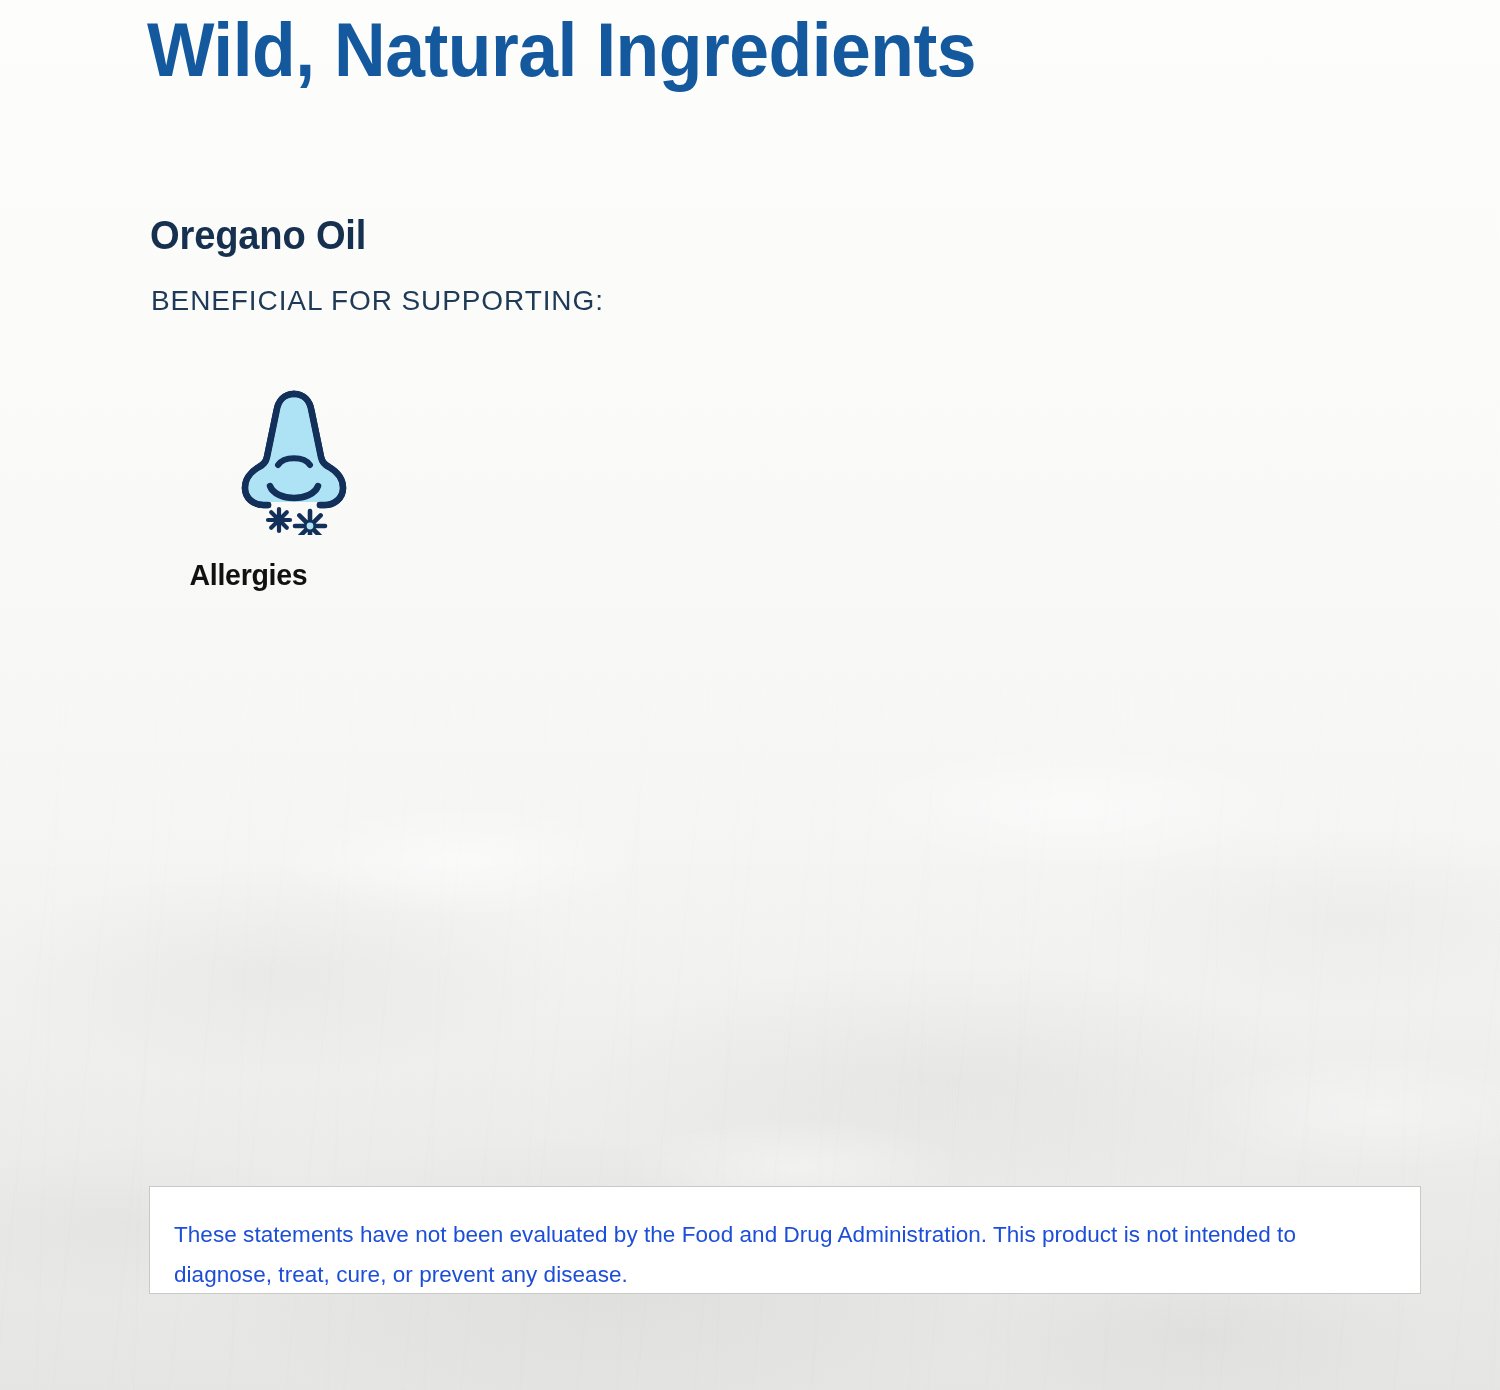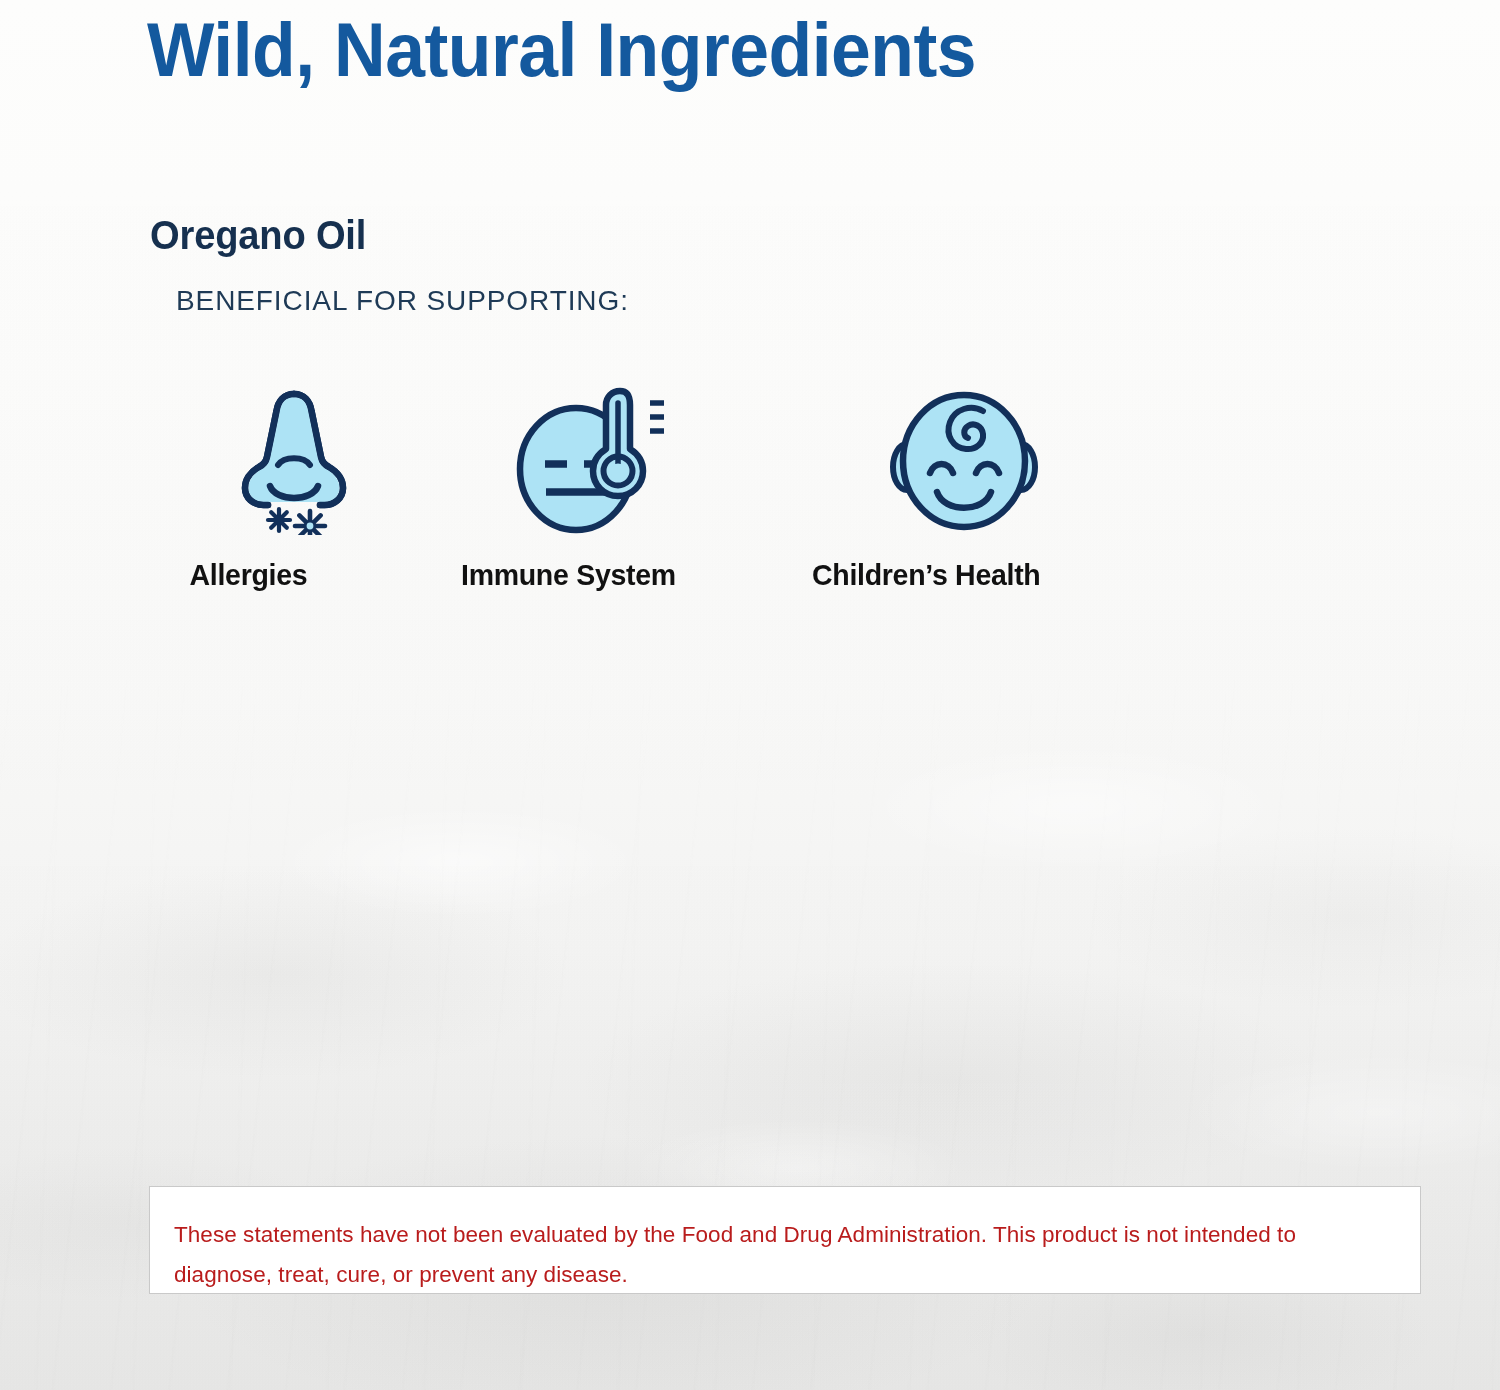--- a/index.html
+++ b/index.html
@@ -126,21 +126,20 @@
   .section-subheading {
     position: absolute;
     left: 117px;
     top: 284px;
     font-size: 28px;
     line-height: 34px;
     font-weight: 400;
     color: #1E3A56;
     letter-spacing: 0.9px;
     white-space: nowrap;
-    margin-left: 25px;
   }
 
   
   .benefits-row {
     position: absolute;
     left: 150px;
     top: 375px;
     width: 960px;
     height: 225px;
   }
@@ -178,21 +177,21 @@
     width: 1272px;
     height: 108px;
     box-sizing: border-box;
     background: #ffffff;
     border: 1px solid #c9c9c9;
     padding: 28px 24px 0 24px;
   }
   .disclaimer-text {
     font-size: 22.5px;
     line-height: 40px;
-    color: #b91c1c;
+    color: #1d4ed8;
     font-weight: 400;
     letter-spacing: 0.05px;
   }
 </style>
 </head>
 <body>
 
 <div id="page">
 
   <div class="bg-layer bg-base"></div>
@@ -280,78 +279,21 @@
                 <line x1="-10.6" y1="10.6" x2="10.6" y2="-10.6"></line>
               </g>
               <circle cx="0" cy="0" r="6.2" fill="#12305A"></circle>
               <circle cx="0" cy="0" r="3.4" fill="#ADE3F5"></circle>
             </g>
           </svg>
         </div>
         <div class="benefit-label">Allergies</div>
       </div>
 
-      <div class="benefit-item" id="benefit-immune-system">
-        <div class="icon-wrap">
-          <svg width="165" height="160" viewBox="0 0 165 160">
-
-            <ellipse cx="64" cy="94" rx="56" ry="61" fill="#ADE3F5" stroke="#12305A" stroke-width="6.5"></ellipse>
-
-            <line x1="33" y1="89" x2="55" y2="89" stroke="#12305A" stroke-width="7.5" stroke-linecap="butt"></line>
-            <line x1="72" y1="89" x2="94" y2="89" stroke="#12305A" stroke-width="7.5" stroke-linecap="butt"></line>
-
-            <line x1="34" y1="117" x2="94" y2="117" stroke="#12305A" stroke-width="7.5" stroke-linecap="butt"></line>
-
-            <path d="M108 16
-                     C 100 16, 94 22, 94 30
-                     L 94 74
-                     C 86 79, 81 87, 81 96
-                     C 81 110, 92 121, 106 121
-                     C 120 121, 131 110, 131 96
-                     C 131 87, 126 79, 118 74
-                     L 118 30
-                     C 118 22, 116 16, 108 16 Z" fill="#ADE3F5" stroke="#12305A" stroke-width="6.5" stroke-linejoin="round"></path>
-
-            <line x1="106" y1="28" x2="106" y2="92" stroke="#12305A" stroke-width="5.5" stroke-linecap="round"></line>
-
-            <circle cx="106" cy="96" r="14.5" fill="none" stroke="#12305A" stroke-width="6"></circle>
-            <circle cx="106" cy="96" r="7.5" fill="#ADE3F5"></circle>
-
-            <line x1="138" y1="28" x2="152" y2="28" stroke="#12305A" stroke-width="5.5" stroke-linecap="butt"></line>
-            <line x1="138" y1="42" x2="152" y2="42" stroke="#12305A" stroke-width="5.5" stroke-linecap="butt"></line>
-            <line x1="138" y1="56" x2="152" y2="56" stroke="#12305A" stroke-width="5.5" stroke-linecap="butt"></line>
-          </svg>
-        </div>
-        <div class="benefit-label">Immune System</div>
-      </div>
-
-      <div class="benefit-item" id="benefit-childrens">
-        <div class="icon-wrap">
-          <svg width="170" height="150" viewBox="0 0 170 150">
-
-            <ellipse cx="28" cy="82" rx="14" ry="23" fill="#ADE3F5" stroke="#12305A" stroke-width="6"></ellipse>
-            <ellipse cx="142" cy="82" rx="14" ry="23" fill="#ADE3F5" stroke="#12305A" stroke-width="6"></ellipse>
-
-            <ellipse cx="85" cy="76" rx="61" ry="66" fill="#ADE3F5" stroke="#12305A" stroke-width="6.5"></ellipse>
-
-            <path d="M104 26
-                     C 92 19, 76 24, 71 37
-                     C 66 50, 74 63, 87 64
-                     C 97 65, 105 58, 104 49
-                     C 103 41, 95 37, 89 41
-                     C 84 44, 84 51, 89 53" fill="none" stroke="#12305A" stroke-width="6" stroke-linecap="round" stroke-linejoin="round"></path>
-
-            <path d="M51 88 C 55 76, 70 76, 74 88" fill="none" stroke="#12305A" stroke-width="6.5" stroke-linecap="round"></path>
-            <path d="M97 88 C 101 76, 116 76, 120 88" fill="none" stroke="#12305A" stroke-width="6.5" stroke-linecap="round"></path>
-
-            <path d="M58 107 C 65 128, 105 128, 112 107" fill="none" stroke="#12305A" stroke-width="6.5" stroke-linecap="round"></path>
-          </svg>
-        </div>
-        <div class="benefit-label">Children’s Health</div>
-      </div>
+
 
     </div>
 
     <div class="disclaimer-box">
       <div class="disclaimer-text">These statements have not been evaluated by the Food and Drug Administration. This product is not intended to diagnose, treat, cure, or prevent any disease.</div>
     </div>
 
   </div>
 </div>
 

